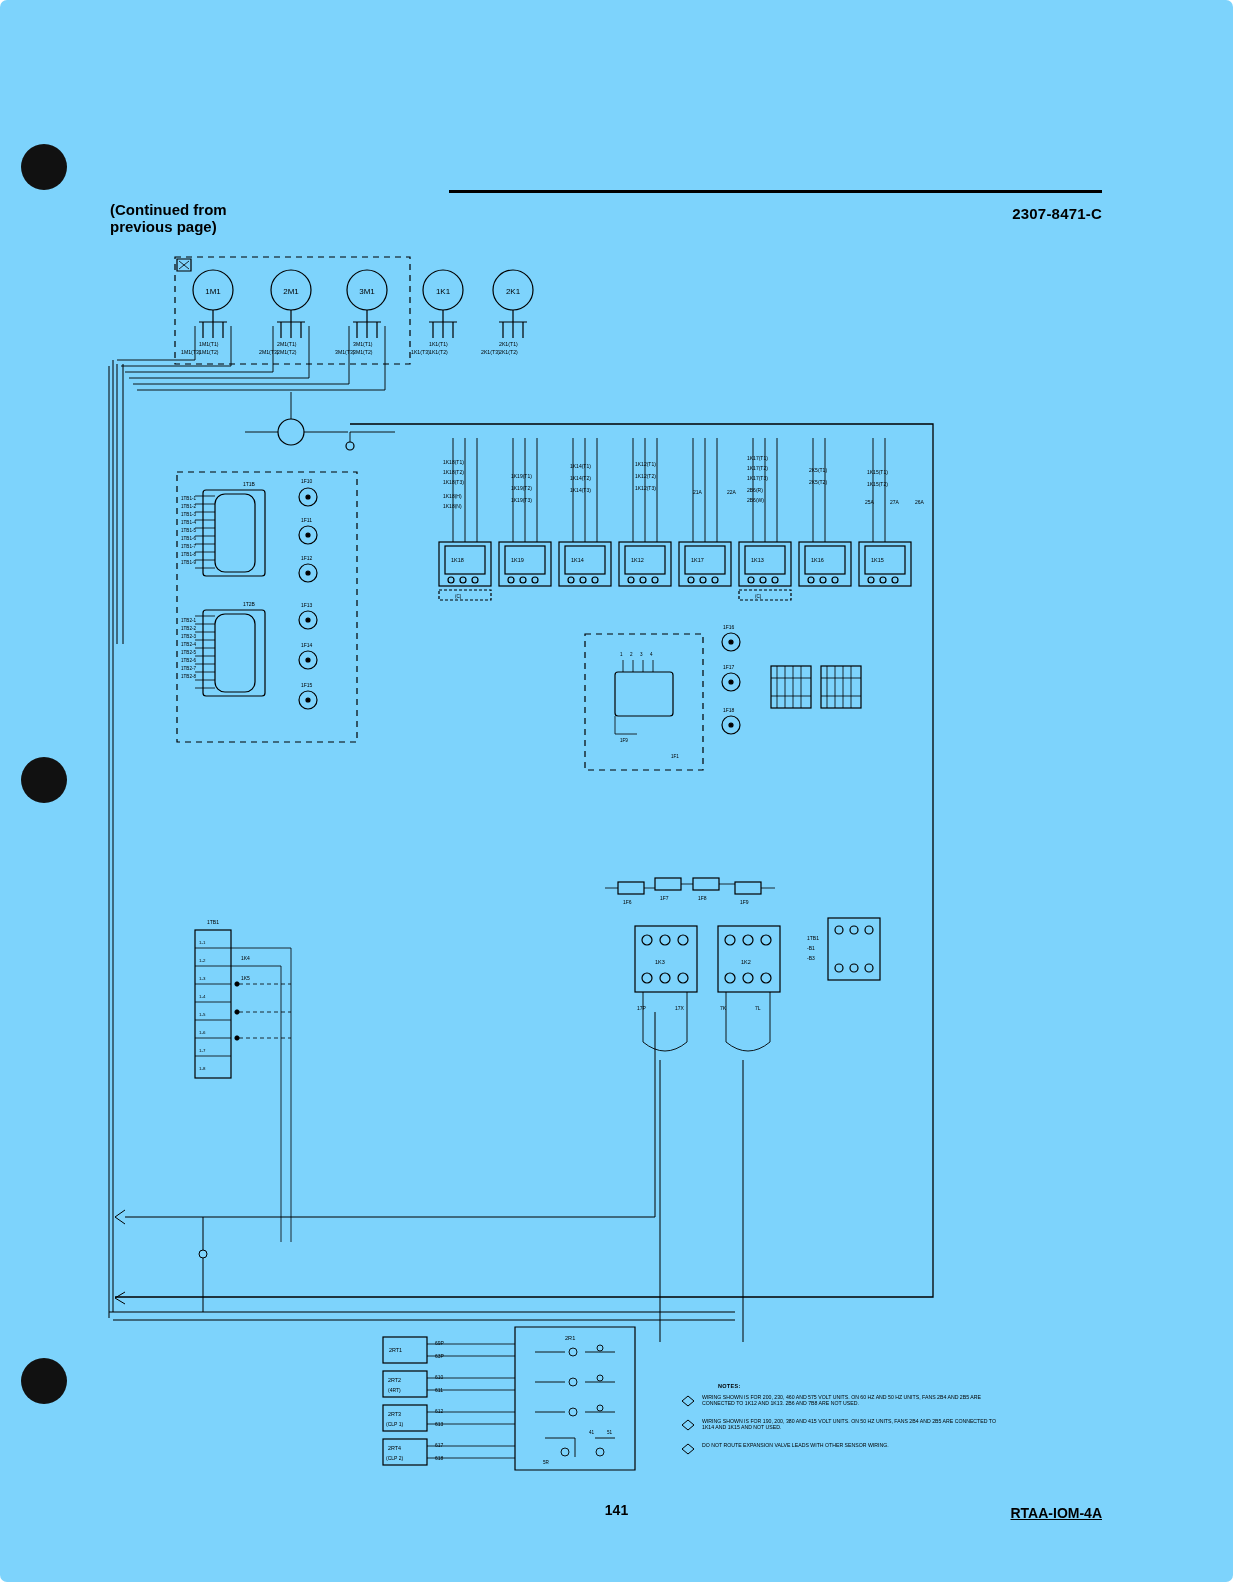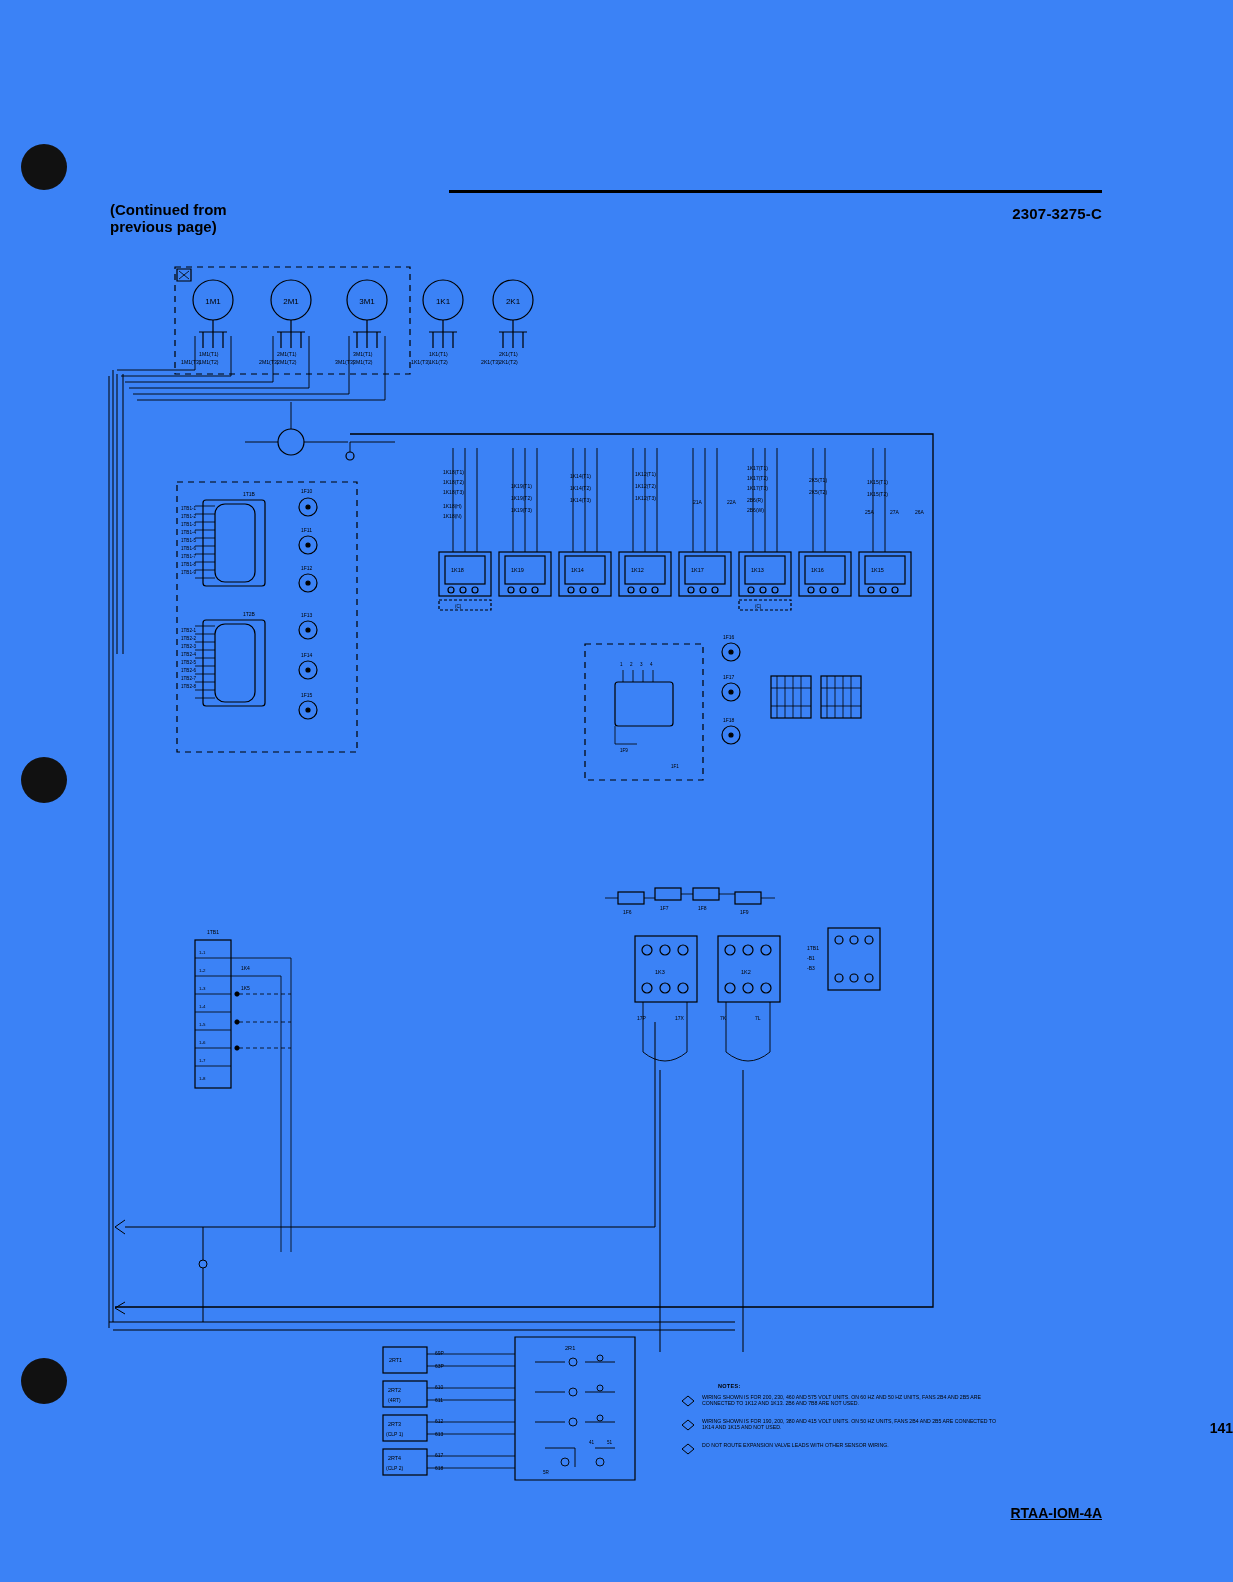--- a/index.html
+++ b/index.html
@@ -11,21 +11,22 @@
     width: 1233px;
     height: 1582px;
     position: relative;
     font-family: "Liberation Sans", sans-serif;
     color: #000;
     overflow: hidden;
   }
   .page {
     position: absolute;
     inset: 0;
-    background: #3b82f6;
+    background: #7dd3fc;
+    border-radius: 7px;
   }
 
   
   .hole {
     position: absolute;
     width: 46px;
     height: 46px;
     border-radius: 50%;
     background: #111;
   }
@@ -58,57 +59,57 @@
     font-size: 15px;
     font-weight: bold;
     letter-spacing: 0.2px;
   }
 
   
   .page-number {
     position: absolute;
     left: 0;
     right: 0;
-    top: 1420px;
-    text-align: right;
+    top: 1502px;
+    text-align: center;
     font-size: 14px;
     font-weight: bold;
   }
   .doc-code {
     position: absolute;
     right: 131px;
     top: 1505px;
     font-size: 14px;
     font-weight: bold;
     text-decoration: underline;
   }
 
   
   .diagram {
     position: absolute;
     left: 95px;
-    top: 252px;
+    top: 242px;
     width: 1010px;
     height: 1230px;
   }
   .diagram svg { display: block; }
 </style>
 </head>
 <body>
 
 <div class="page">
 
   <div class="hole h1"></div>
   <div class="hole h2"></div>
   <div class="hole h3"></div>
 
   <div class="top-rule"></div>
   <div class="cont-label">(Continued from
 previous page)</div>
-  <div class="doc-number">2307-3275-C</div>
+  <div class="doc-number">2307-8471-C</div>
 
   <div class="diagram">
     <svg width="1010" height="1230" viewBox="0 0 1010 1230" xmlns="http://www.w3.org/2000/svg" stroke="#000" fill="none" stroke-width="1.2" shape-rendering="geometricPrecision">
 
       <path d="M80 15 L315 15 L315 122 L80 122 Z" stroke-dasharray="6 5"></path>
       <path d="M82 17 L96 17 L96 29 L82 29 Z"></path>
       <path d="M84 19 L94 27 M94 19 L84 27" stroke-width="0.8"></path>
 
       <g>
         <circle cx="118" cy="48" r="20"></circle>

